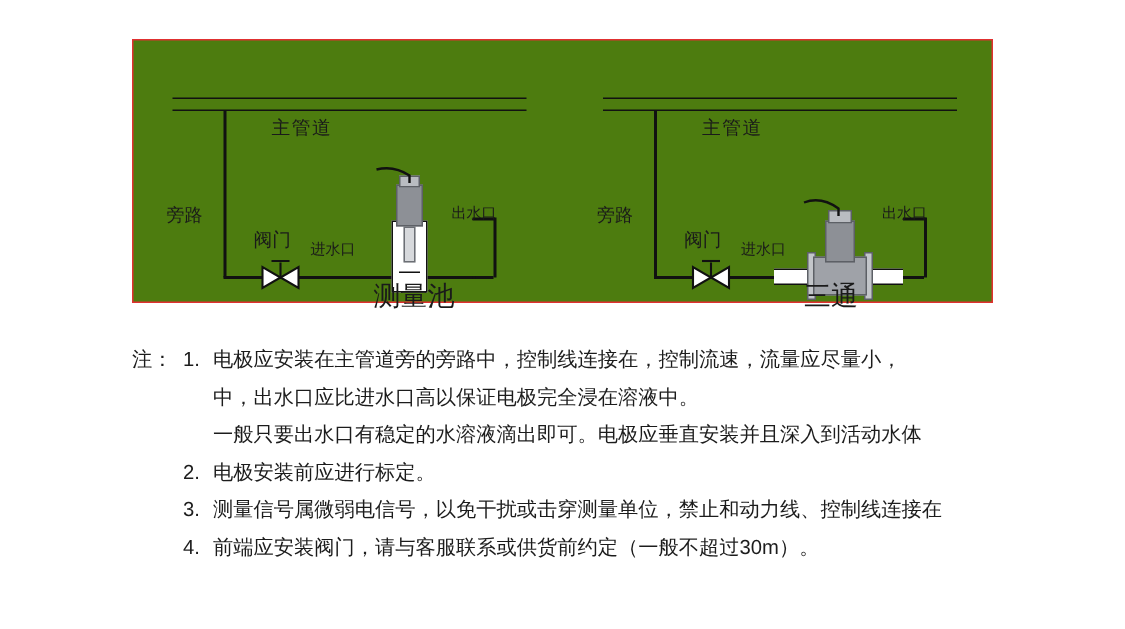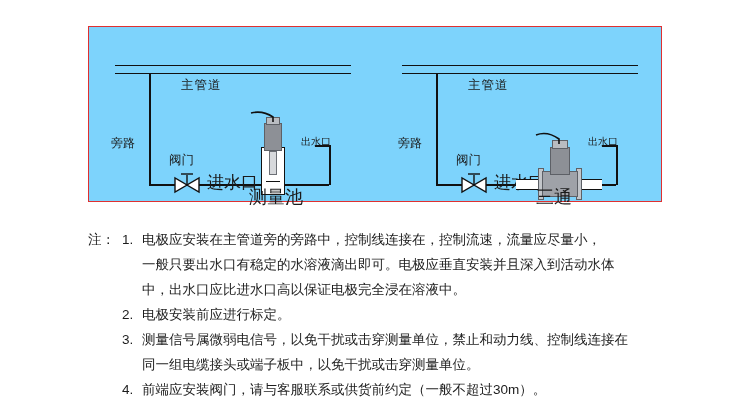--- a/index.html
+++ b/index.html
@@ -20,21 +20,21 @@
     height: 419px;
   }
 
   
   .diagram-panel {
     position: absolute;
     left: 88px;
     top: 26px;
     width: 574px;
     height: 176px;
-    background: #7dd3fc;
+    background: #4d7c0f;
     border: 1px solid #e03030;
     box-sizing: border-box;
   }
   .half {
     position: absolute;
     top: 0;
     width: 287px;
     height: 176px;
   }
   .half.left  { left: 0; }
@@ -103,22 +103,22 @@
     position: absolute;
     left: 80px;
     top: 125px;
     font-size: 12.5px;
     white-space: nowrap;
     font-family: Liberation Mono, monospace;
   }
   .label-inlet {
     position: absolute;
     left: 118px;
-    top: 144px;
-    font-size: 17px;
+    top: 132px;
+    font-size: 10px;
     white-space: nowrap;
   }
   .label-outlet {
     position: absolute;
     left: 212px;
     top: 108px;
     font-size: 10px;
     white-space: nowrap;
   }
   .label-device {
@@ -404,35 +404,34 @@
     </div>
   </div>
 
   <div class="notes">
 
     <div class="note-row">
       <div class="note-head">注：</div>
       <div class="note-num">1.</div>
       <div class="note-body">电极应安装在主管道旁的旁路中，控制线连接在，控制流速，流量应尽量小，</div>
     </div>
+    <div class="note-cont">中，出水口应比进水口高以保证电极完全浸在溶液中。</div>
     <div class="note-cont">一般只要出水口有稳定的水溶液滴出即可。电极应垂直安装并且深入到活动水体</div>
-    <div class="note-cont">中，出水口应比进水口高以保证电极完全浸在溶液中。</div>
 
     <div class="note-row">
       <div class="note-head"></div>
       <div class="note-num">2.</div>
       <div class="note-body">电极安装前应进行标定。</div>
     </div>
 
     <div class="note-row">
       <div class="note-head"></div>
       <div class="note-num">3.</div>
       <div class="note-body">测量信号属微弱电信号，以免干扰或击穿测量单位，禁止和动力线、控制线连接在</div>
     </div>
-    <div class="note-cont">同一组电缆接头或端子板中，以免干扰或击穿测量单位。</div>
 
     <div class="note-row">
       <div class="note-head"></div>
       <div class="note-num">4.</div>
       <div class="note-body">前端应安装阀门，请与客服联系或供货前约定（一般不超过30m）。</div>
     </div>
 
   </div>
 </div>
 

